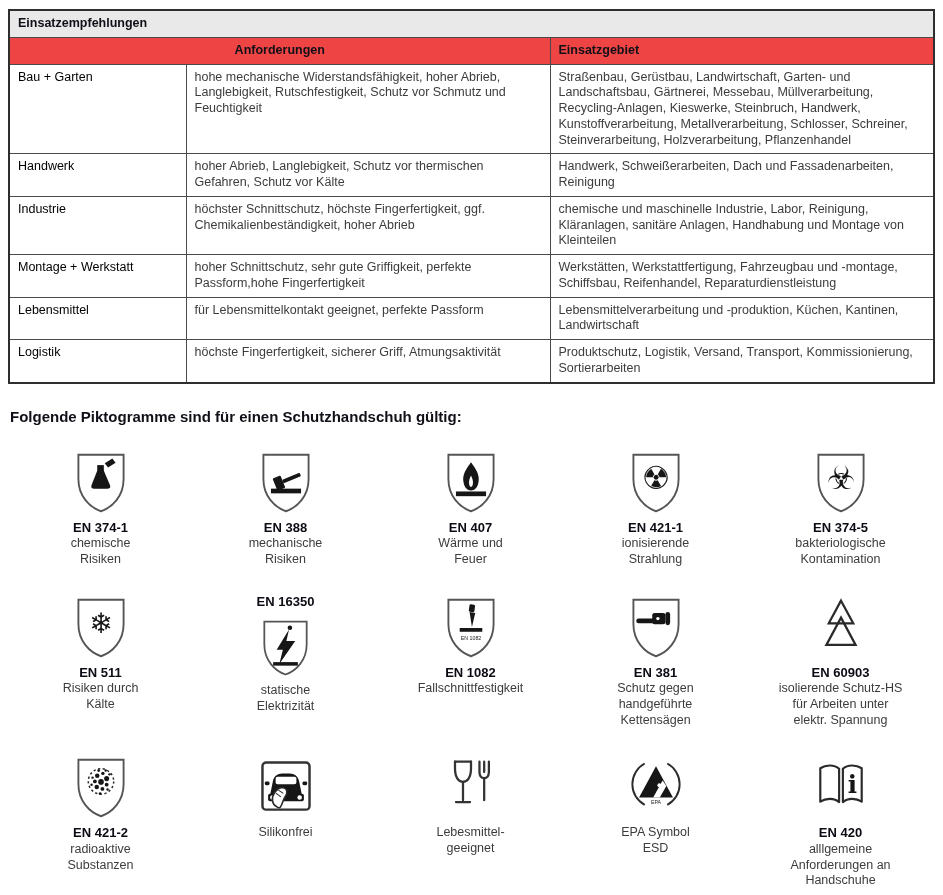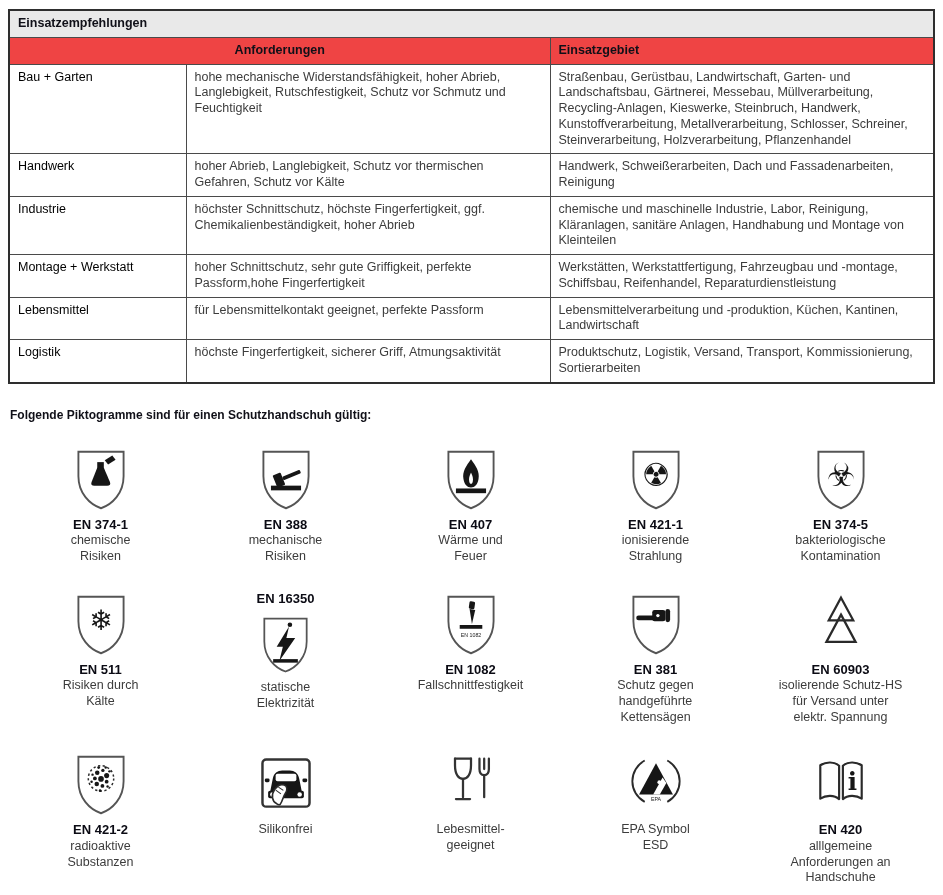--- a/index.html
+++ b/index.html
@@ -43,21 +43,21 @@
   th.col-head.center { text-align:center; }
   td.cat { font-weight:normal; color:#000000; font-size:12.8px; }
   col.c1 { width:177px; }
   col.c2 { width:364px; }
   col.c3 { width:384px; }
 
   
   .picto-heading {
     margin-top:24px;
     margin-left:2px;
-    font-size:12px;
+    font-size:15px;
     font-weight:bold;
     color:#101018;
   }
   .picto-grid {
     margin-top:24px;
     width:925px;
     display:grid;
     grid-template-columns:repeat(5,1fr);
     row-gap:26px;
   }
@@ -292,21 +292,21 @@
       <div class="icon-box">
         <svg width="58" height="64" viewBox="0 0 60 68">
           <g fill="none" stroke="#2a2a2a" stroke-width="2.4" stroke-linejoin="miter">
             <path d="M30,5 L43,29 H17 Z"></path>
             <path d="M30,23 L45.5,52 H14.5 Z"></path>
           </g>
         </svg>
       </div>
       <div class="picto-code">EN 60903</div>
       <div class="picto-label">isolierende Schutz-HS
-für Versand unter
+für Arbeiten unter
 elektr. Spannung</div>
     </div>
 
     <div class="picto">
       <div class="icon-box">
         <svg width="58" height="64" viewBox="0 0 60 68">
           <path class="shield" d="M6,4 H54 V30 C54,48 42,60 30,64 C18,60 6,48 6,30 Z"></path>
           <circle cx="30" cy="27" r="13.5" fill="none" stroke="#2a2a2a" stroke-width="1.6" stroke-dasharray="2.4 2.6"></circle>
           <g class="glyph-black">
             <circle cx="26" cy="21" r="2.4"></circle>

